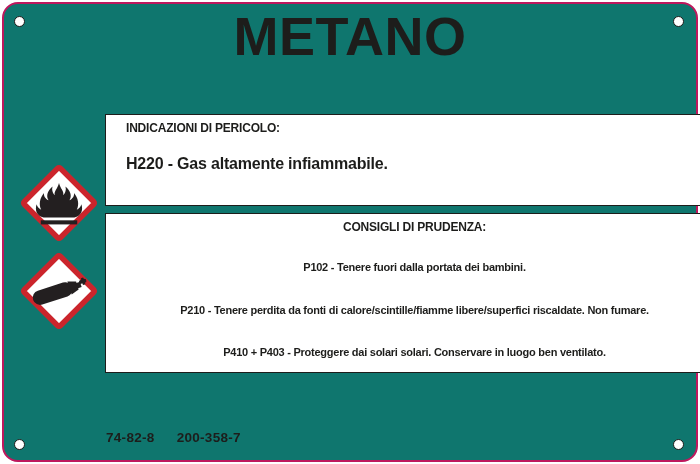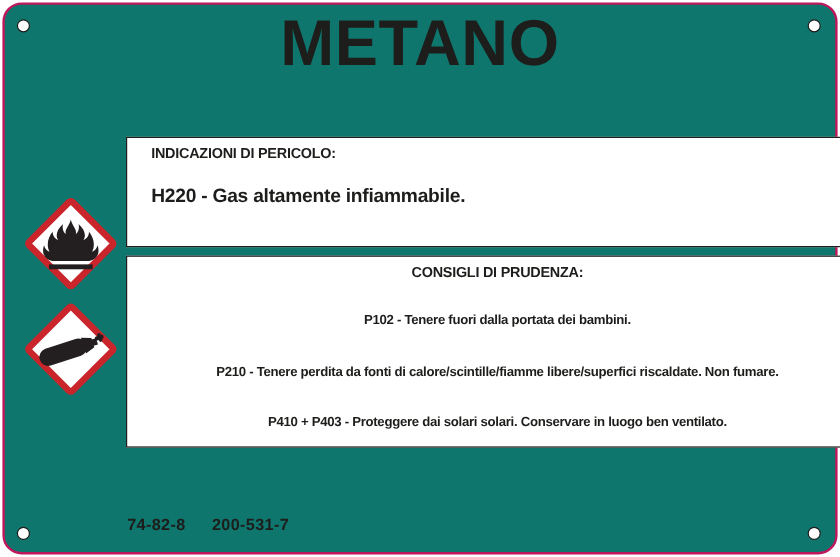--- a/index.html
+++ b/index.html
@@ -173,17 +173,17 @@
 
 
 
           <div class="p-line">P410 + P403 - Proteggere dai solari solari. Conservare in luogo ben ventilato.</div>
         </div>
     </div>
 
     <div class="footer">
       <span>74-82-8</span>
       <span class="seg-gap"></span>
-      <span>200-531-7</span>
+      <span>200-358-7</span>
     </div>
 
   </div>
 </div>
 
 </body></html>

